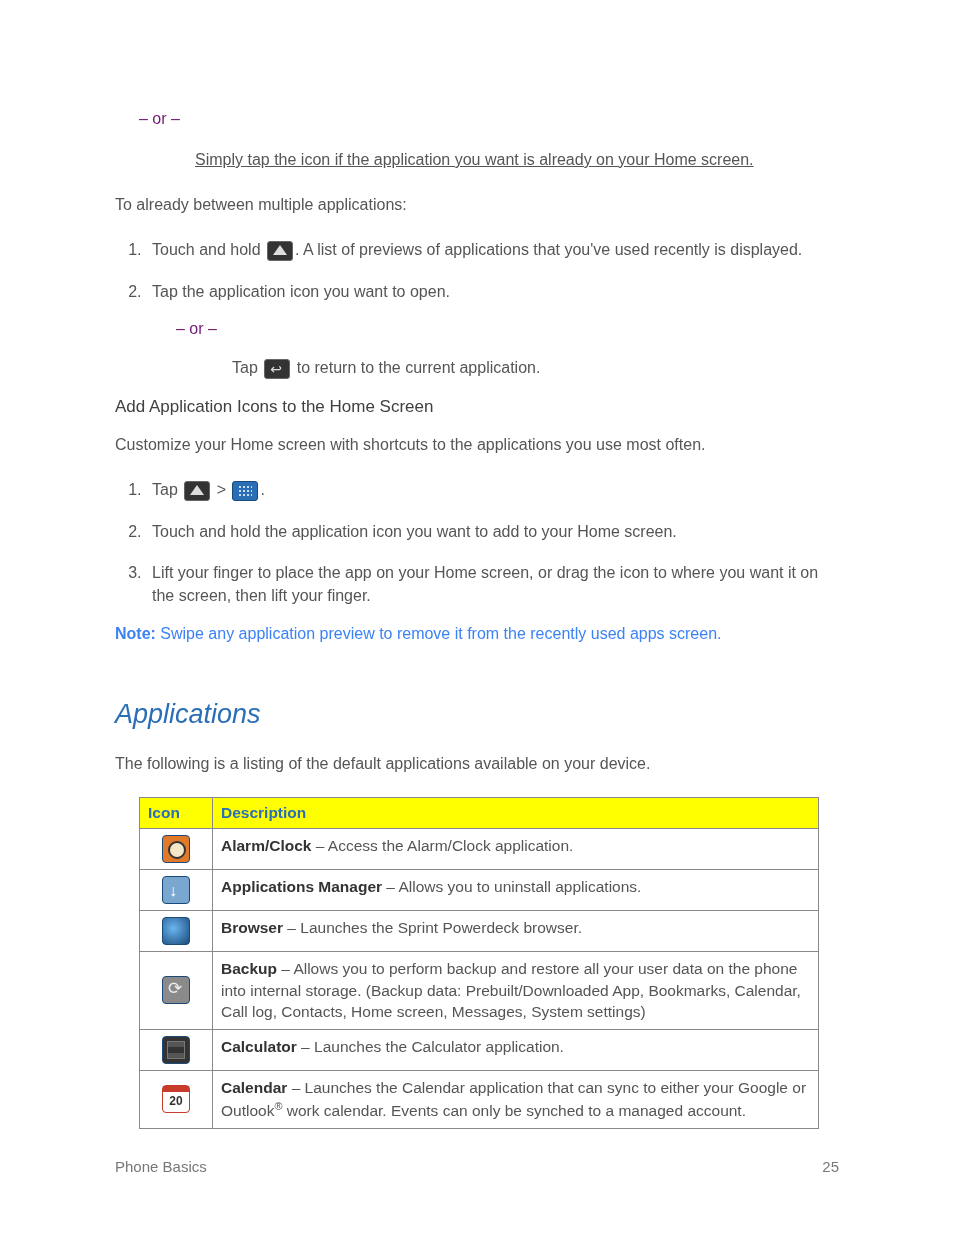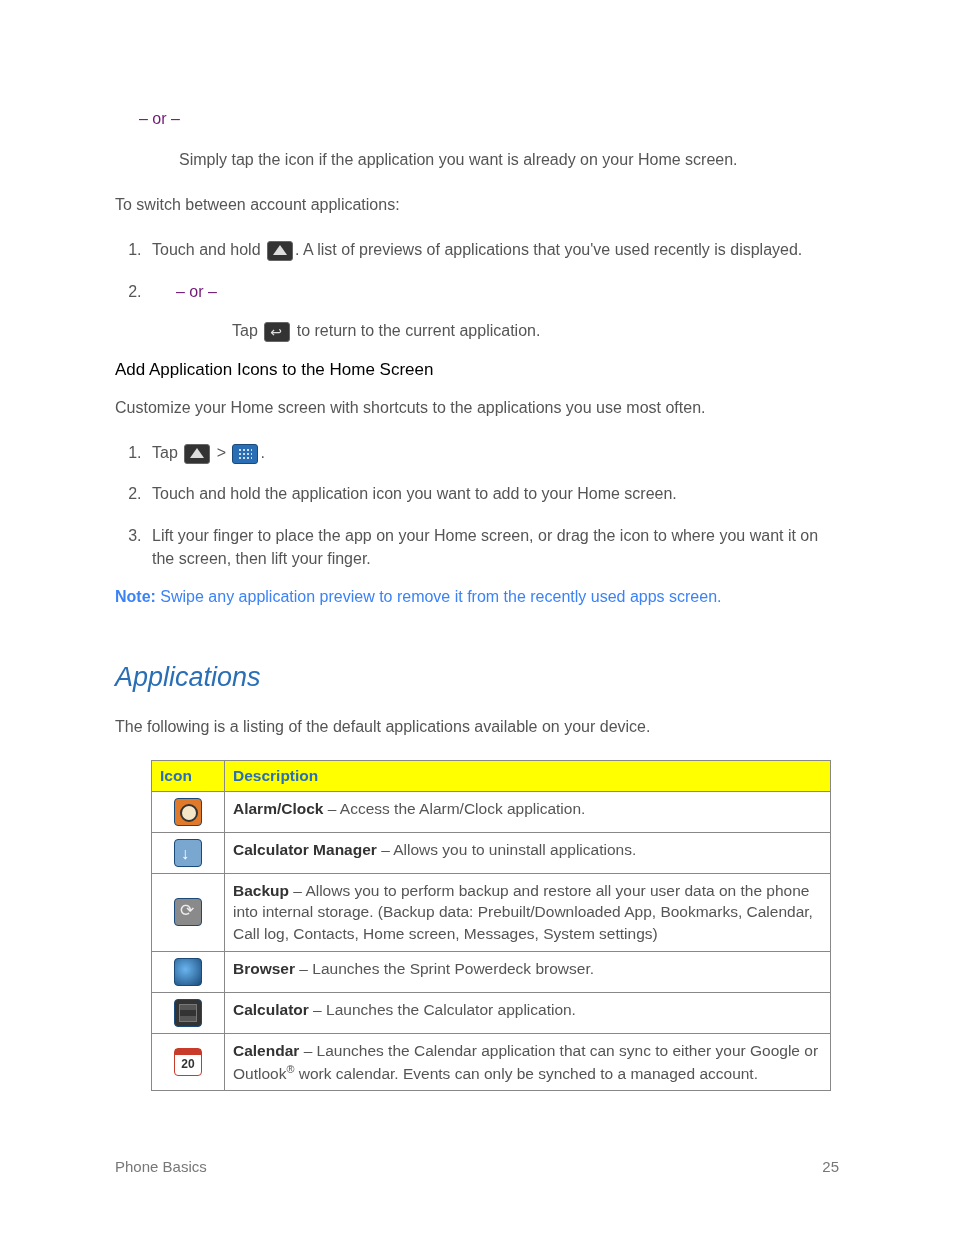--- a/index.html
+++ b/index.html
@@ -15,22 +15,23 @@
     min-height: 1235px;
     padding: 110px 115px 60px 115px;
     box-sizing: border-box;
     position: relative;
   }
   .or {
     color: #701a75;
     margin: 0 0 20px 24px;
   }
   .indented-para {
-    margin: 0 0 22px 64px;
+    margin: 0 0 22px 80px;
     line-height: 1.45;
+    text-decoration: underline;
   }
   .body-para {
     margin: 0 0 22px 0;
     line-height: 1.45;
   }
   ol.steps {
     margin: 0 0 0 0;
     padding-left: 24px;
   }
   ol.steps > li {
@@ -40,21 +41,21 @@
     margin-left: 7px;
   }
   .sub-or {
     margin: 14px 0 16px 24px;
   }
   .sub-indent {
     margin-left: 80px;
     line-height: 1.45;
   }
   .section-mini {
-    color: #000000;
+    color: #404040;
     font-size: 17px;
     margin: 14px 0 16px 0;
   }
   .note {
     color: #3b82f6;
     margin: 6px 0 30px 0;
   }
   .note-label {
     font-weight: bold;
   }
@@ -99,21 +100,21 @@
     content: "";
     position: absolute;
     left: 5px; top: 3px; right: 5px; bottom: 3px;
     background-image:
       radial-gradient(#cde 1px, transparent 1px);
     background-size: 4px 4px;
   }
   table.apps {
     border-collapse: collapse;
     width: 680px;
-    margin-left: 36px;
+    margin-left: 24px;
   }
   table.apps th, table.apps td {
     border: 1px solid #888;
     text-align: left;
     vertical-align: top;
     padding: 6px 8px;
     font-size: 15.5px;
     line-height: 1.4;
   }
   table.apps th {
@@ -216,27 +217,28 @@
 </style>
 </head>
 <body>
 
 <div class="page">
 
   <p class="or">– or –</p>
 
   <p class="indented-para">Simply tap the icon if the application you want is already on your Home screen.</p>
 
-  <p class="body-para">To switch between account applications:</p>
+  <p class="body-para">To already between multiple applications:</p>
 
   <ol class="steps">
     <li>
       <span>Touch and hold </span><span class="inline-icon home"></span><span>. A list of previews of applications that you've used recently is displayed.</span>
     </li>
     <li>
+      <span>Tap the application icon you want to open.</span>
       <p class="sub-or or">– or –</p>
       <p class="sub-indent">
         <span>Tap </span><span class="inline-icon back"></span><span> to return to the current application.</span>
       </p>
     </li>
   </ol>
 
   <div class="section-mini">Add Application Icons to the Home Screen</div>
 
   <p class="body-para">Customize your Home screen with shortcuts to the applications you use most often.</p>
@@ -262,29 +264,29 @@
         <tr>
       <th>Icon</th>
       <th>Description</th>
     </tr>
     <tr>
       <td><span class="cell-icon clock"></span></td>
       <td><span class="strong">Alarm/Clock</span><span> – Access the Alarm/Clock application.</span></td>
     </tr>
     <tr>
       <td><span class="cell-icon appmgr"></span></td>
-      <td><span class="strong">Calculator Manager</span><span> – Allows you to uninstall applications.</span></td>
+      <td><span class="strong">Applications Manager</span><span> – Allows you to uninstall applications.</span></td>
+    </tr>
+    <tr>
+      <td><span class="cell-icon browser"></span></td>
+      <td><span class="strong">Browser</span><span> – Launches the Sprint Powerdeck browser.</span></td>
     </tr>
     <tr>
       <td><span class="cell-icon backup"></span></td>
       <td><span class="strong">Backup</span><span> – Allows you to perform backup and restore all your user data on the phone into internal storage. (Backup data: Prebuilt/Downloaded App, Bookmarks, Calendar, Call log, Contacts, Home screen, Messages, System settings)</span></td>
-    </tr>
-    <tr>
-      <td><span class="cell-icon browser"></span></td>
-      <td><span class="strong">Browser</span><span> – Launches the Sprint Powerdeck browser.</span></td>
     </tr>
     <tr>
       <td><span class="cell-icon calc"></span></td>
       <td><span class="strong">Calculator</span><span> – Launches the Calculator application.</span></td>
     </tr>
     <tr>
       <td><span class="cell-icon calendar"></span></td>
       <td><span class="strong">Calendar</span><span> – Launches the Calendar application that can sync to either your Google or Outlook</span><sup>®</sup><span> work calendar. Events can only be synched to a managed account.</span></td>
     </tr>
   </tbody>

